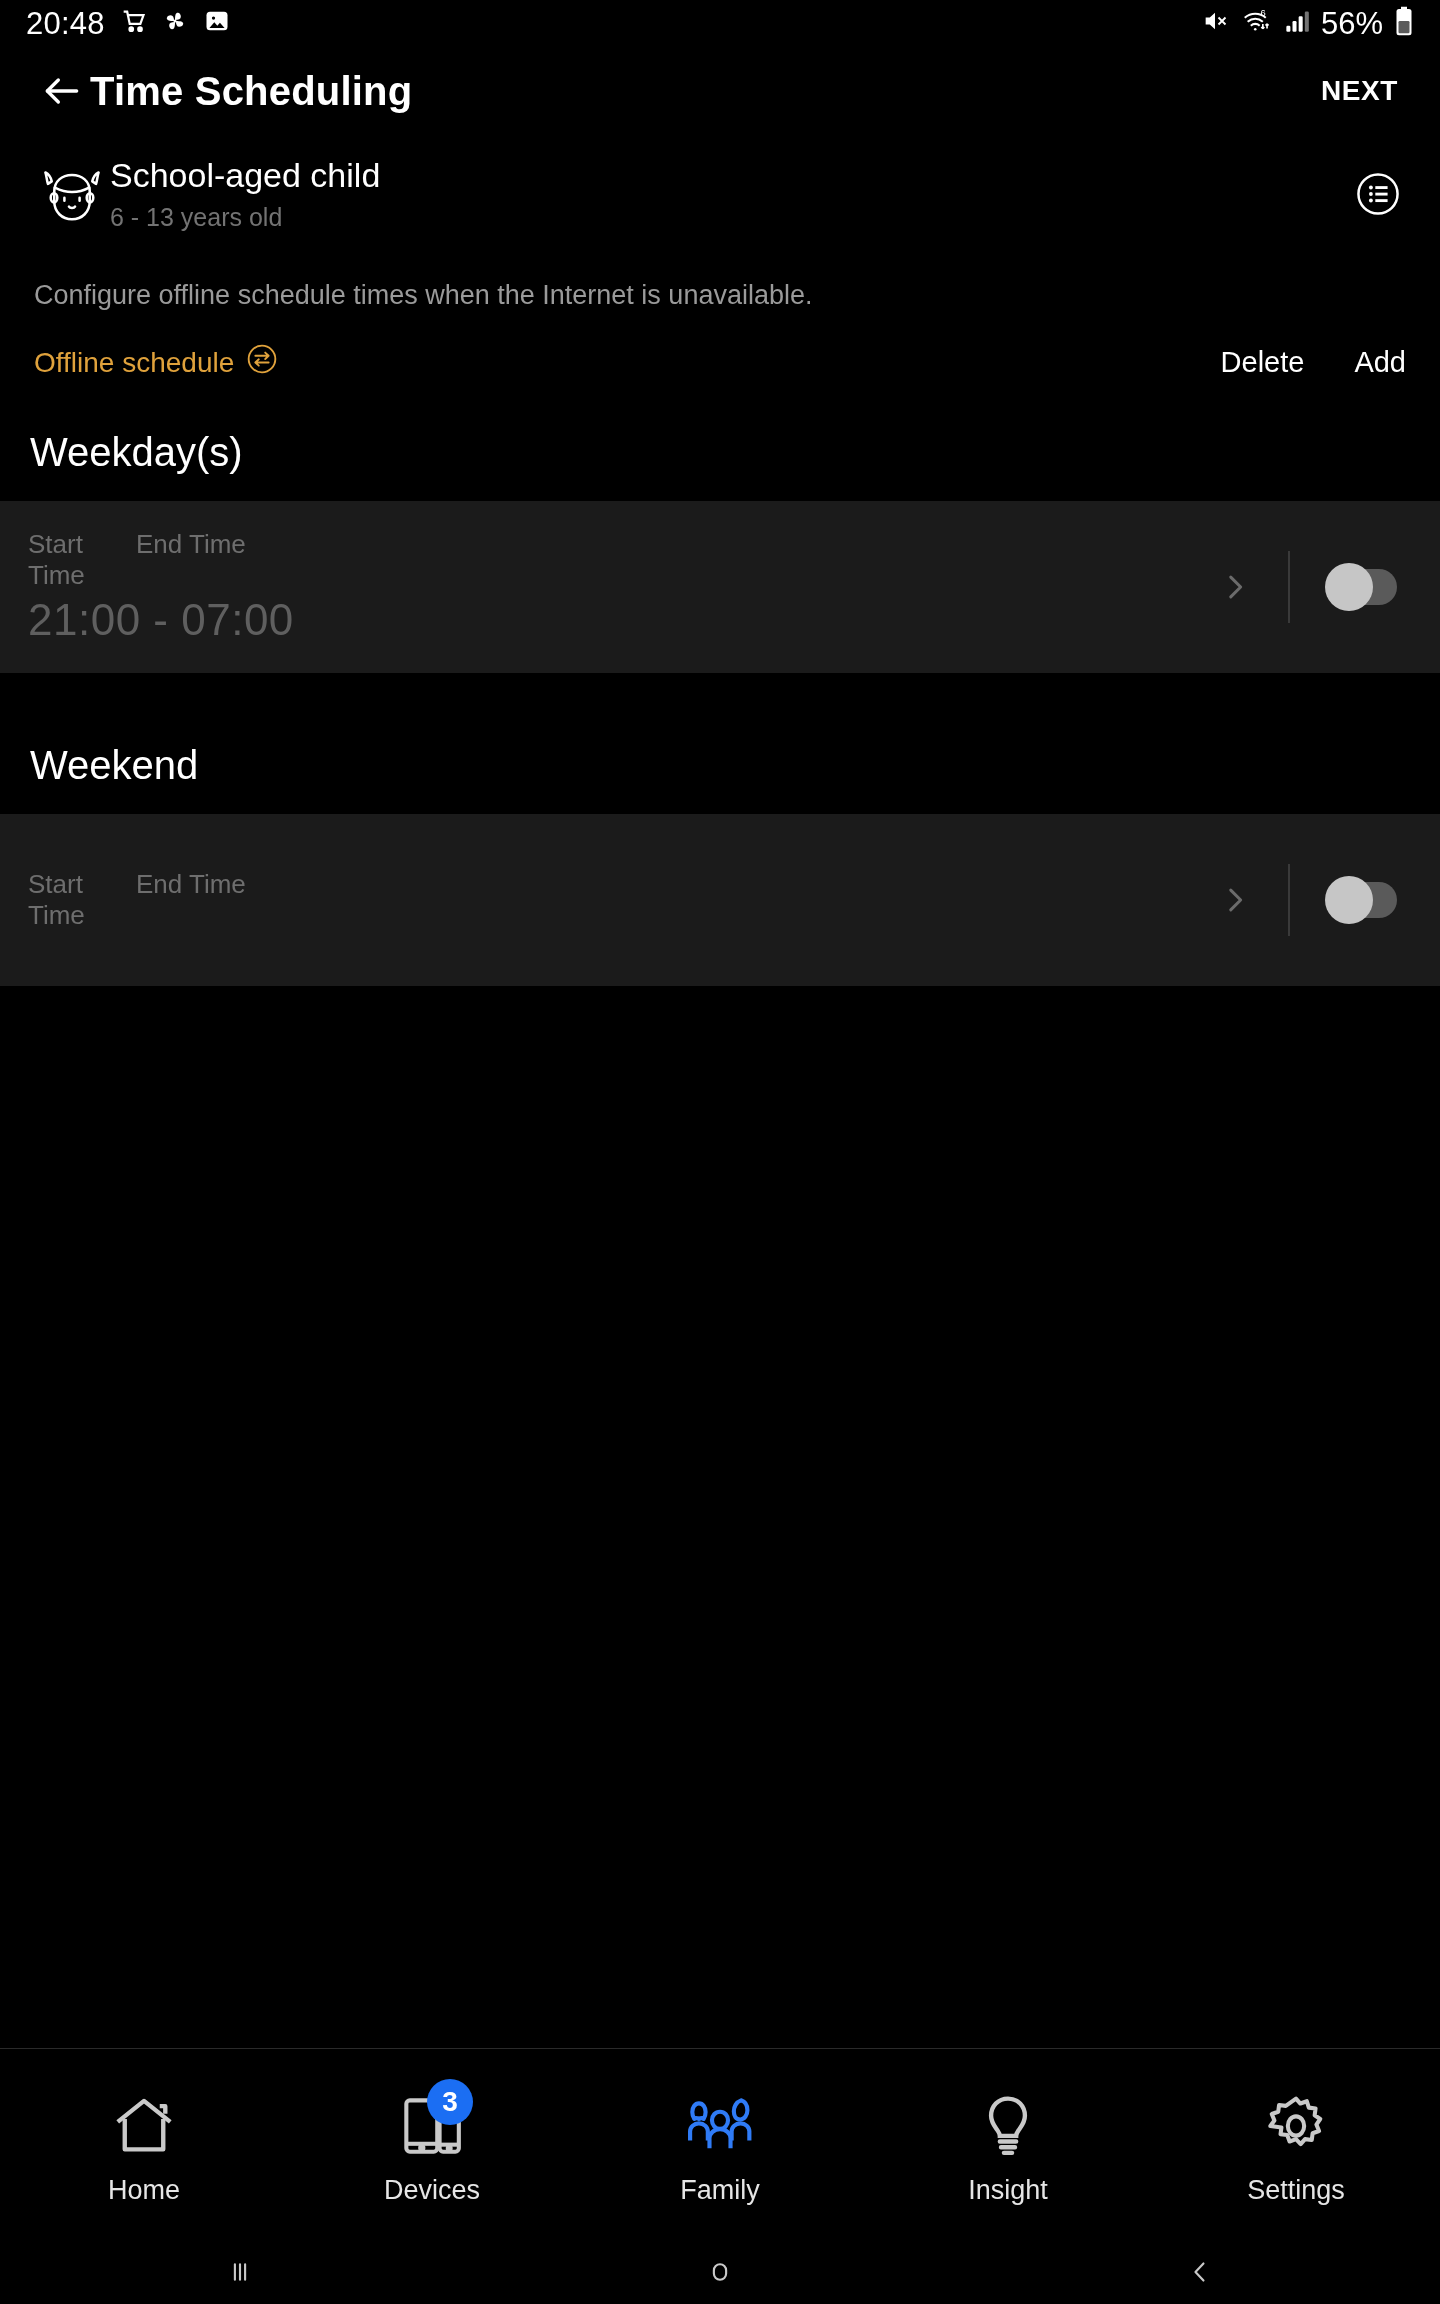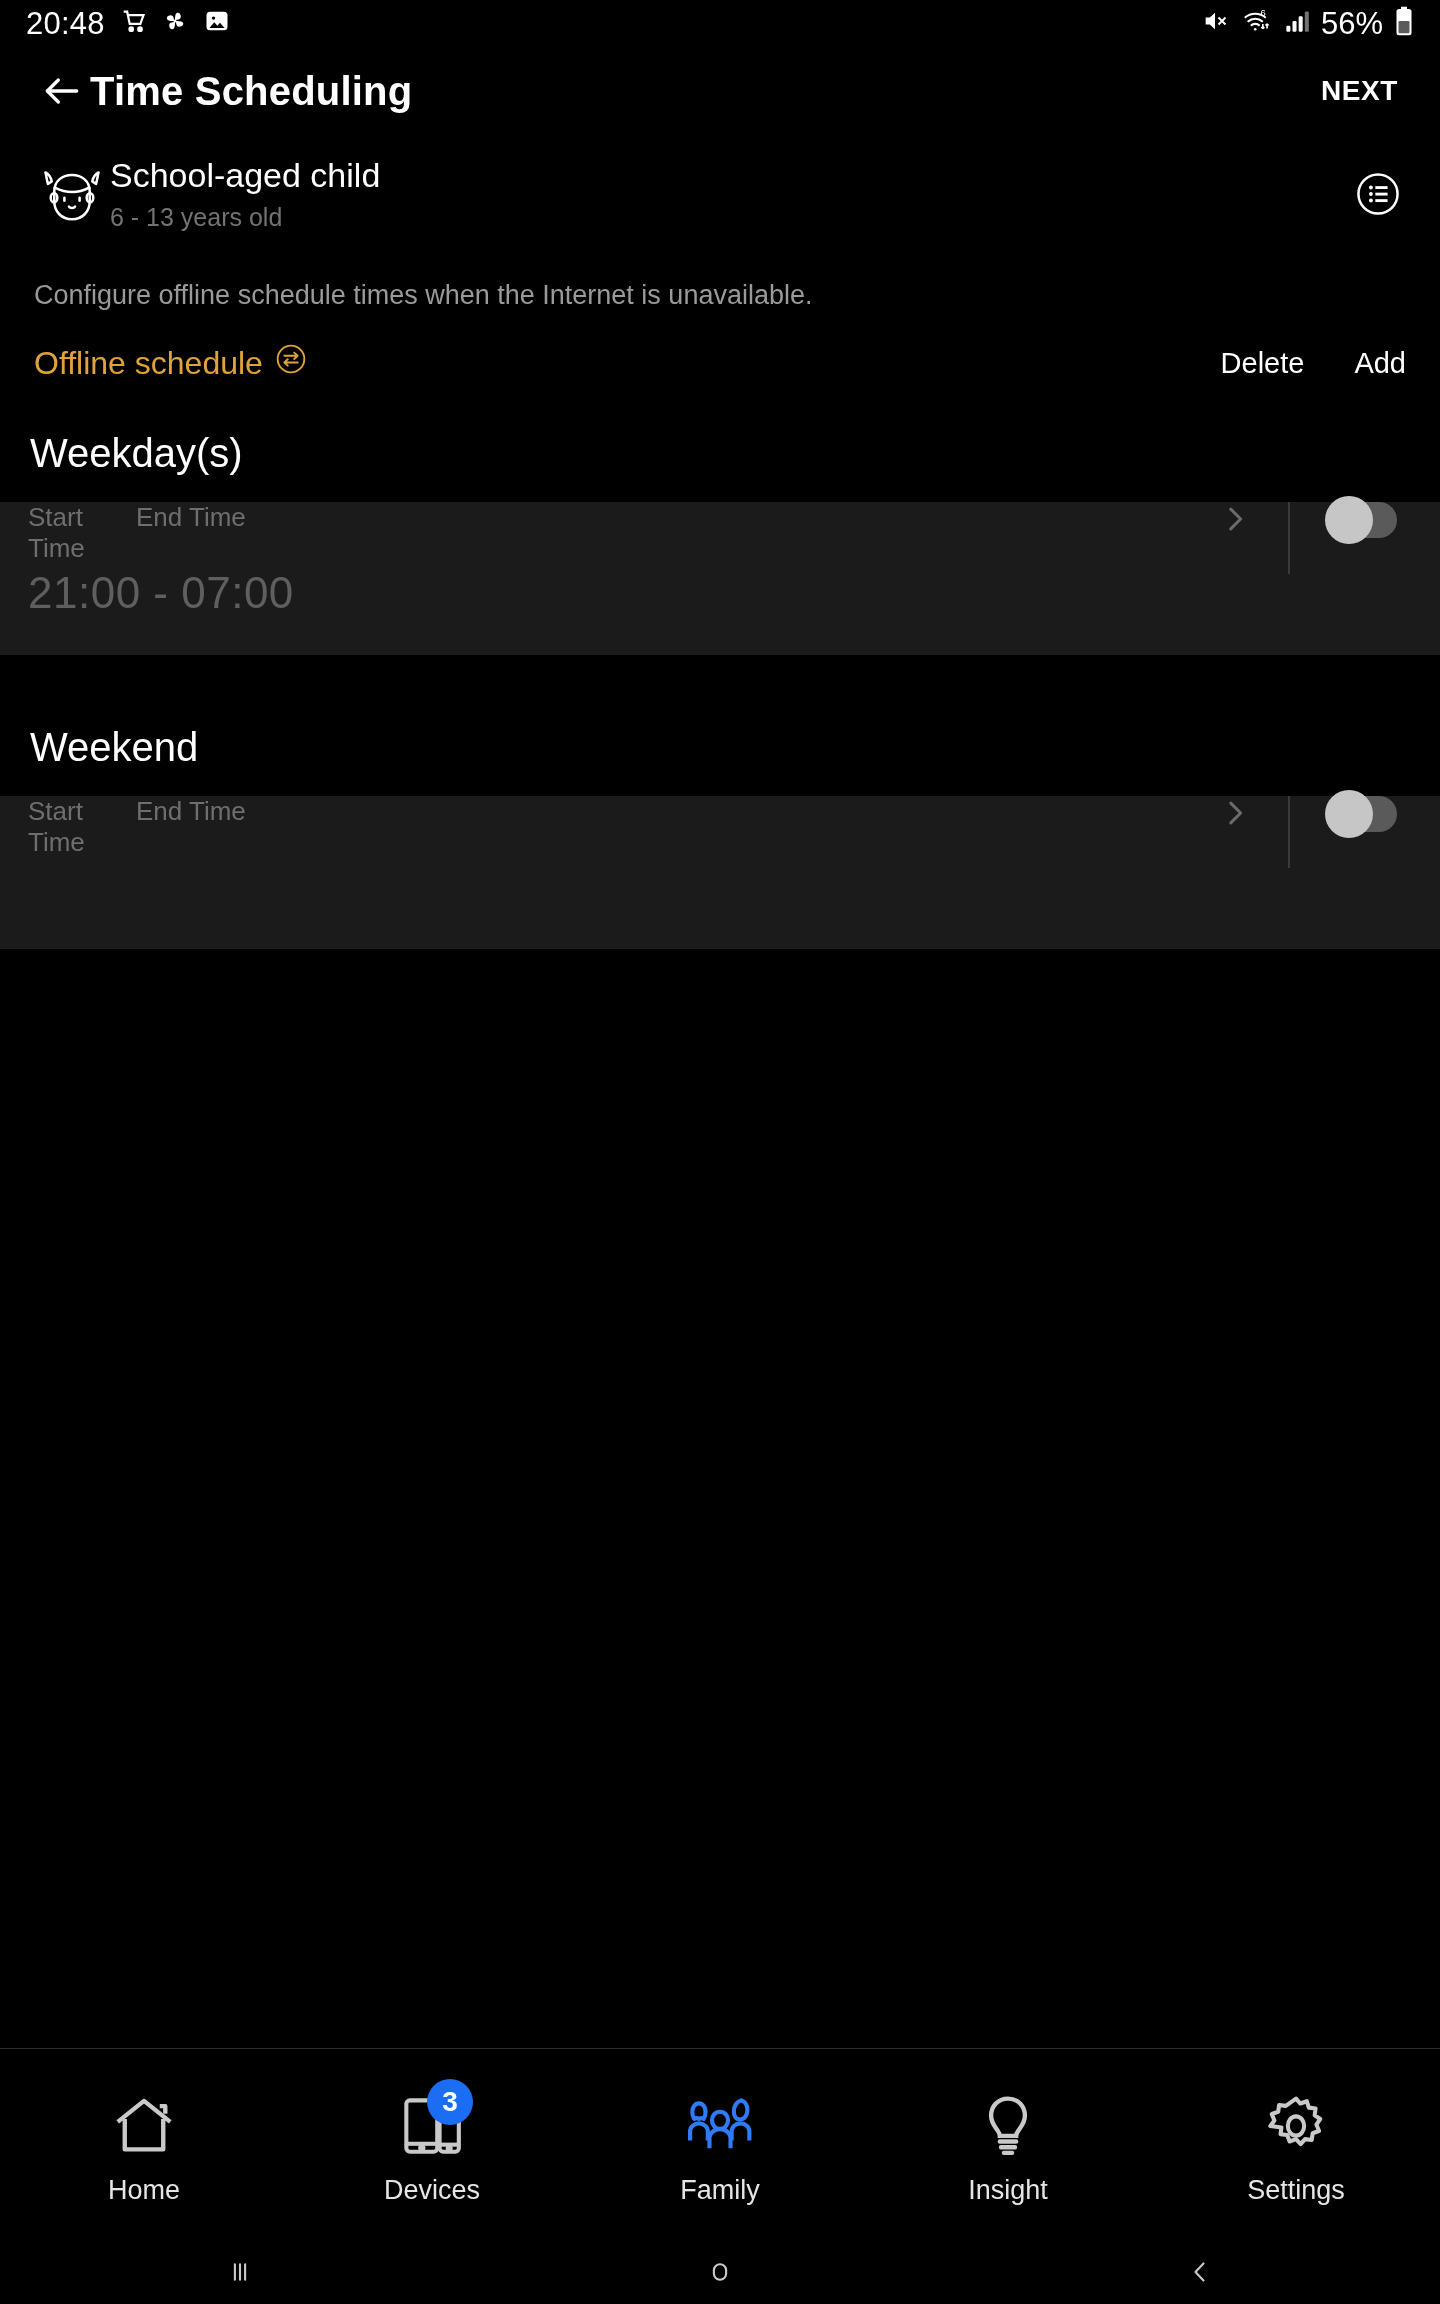--- a/index.html
+++ b/index.html
@@ -57,34 +57,34 @@
     padding:28px 34px 0 34px;
     font-size:27px; color:#9a9a9a; line-height:1.3;
   }
 
   
   .offline-row{
     display:flex; align-items:center;
     padding:30px 34px 26px 34px;
   }
   .offline-label{
-    font-size:32px; color:#E0A23C; display:flex; align-items:center; gap:12px;
+    font-size:28px; color:#E0A23C; display:flex; align-items:center; gap:12px;
   }
   .offline-actions{ margin-left:auto; display:flex; align-items:center; gap:50px; }
   .offline-actions span{ font-size:29px; color:#ffffff; }
 
   
   .section-title{
     font-size:40px; color:#ffffff;
     padding:22px 30px 26px 30px;
   }
   .sched-card{
     background:#1b1b1b;
-    height:153px;
-    display:flex; align-items:flex-start;
+    height:172px;
+    display:flex; align-items:center;
     padding:0 0 0 28px;
     position:relative;
   }
   .sched-times{ flex:1; }
   .time-heads{ display:flex; }
   .time-heads span{ font-size:26px; color:#6e6e6e; }
   .time-heads .th-start{ width:108px; }
   .time-value{
     font-size:44px; color:#5f5f5f; margin-top:4px; letter-spacing:.5px;
   }

